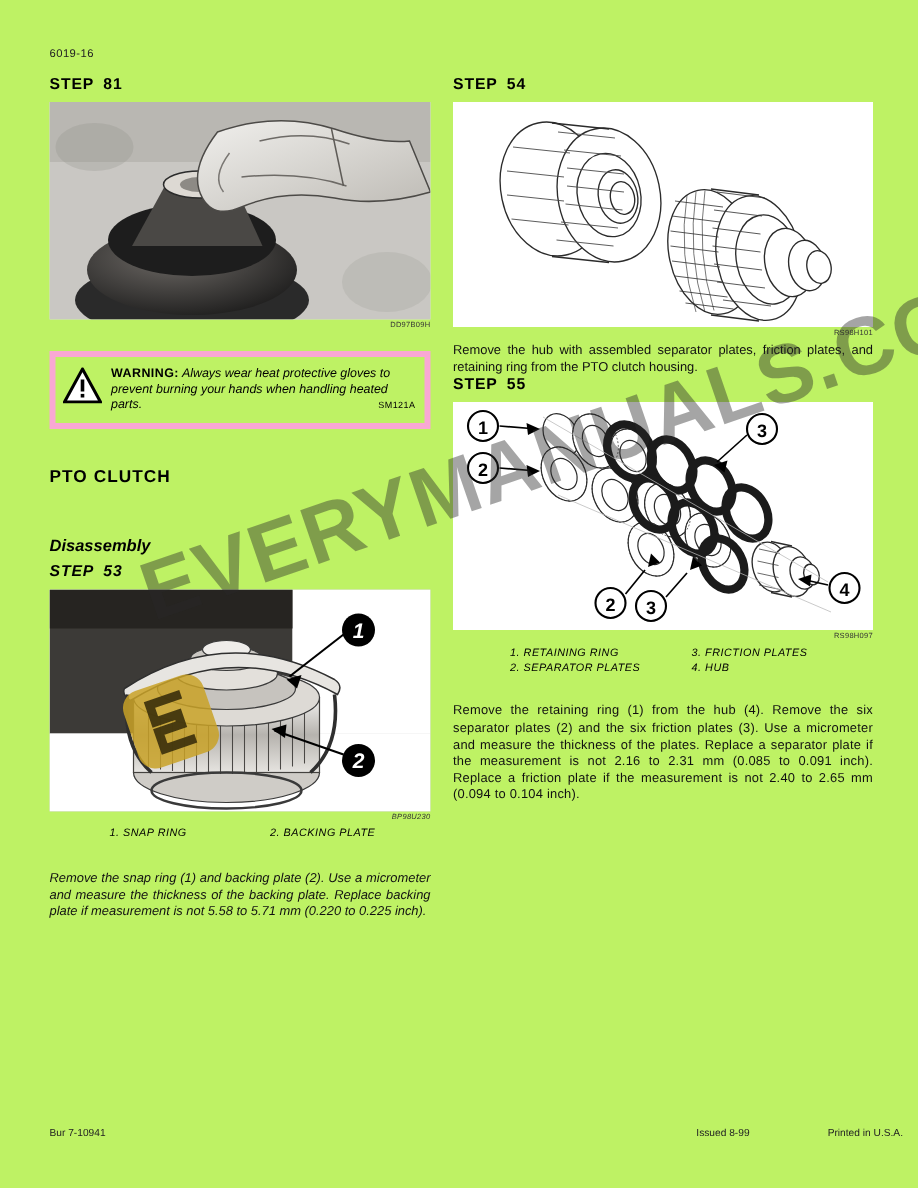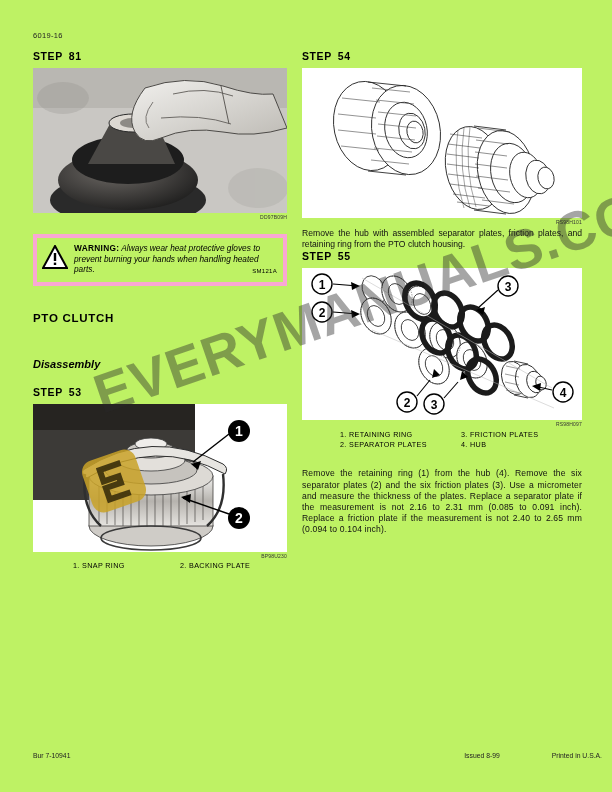--- a/index.html
+++ b/index.html
@@ -125,21 +125,21 @@
   
   .legend {
     display: flex;
     font-size: 7.2px;
     letter-spacing: 0.35px;
     line-height: 10px;
     margin: 0 0 0 0;
   }
   .legend .lcol { width: 50%; }
   .legend-centered { padding-left: 40px; }
-  .legend-r { padding-left: 38px; }
+  .legend-r { padding-left: 38px; font-style: italic; }
 
   
   .footer {
     position: absolute;
     left: 33px;
     right: 30px;
     top: 752px;
     display: flex;
     font-size: 6.8px;
     color: #222;
@@ -238,21 +238,21 @@
       <div class="warn-text">
         <b>WARNING:</b>
         <span>Always wear heat protective gloves to prevent burning your hands when handling heated parts.</span>
         <span class="warn-code">SM121A</span>
       </div>
     </div>
 
     <h2 class="section-title" style="margin-top:26px;">PTO CLUTCH</h2>
     <h3 class="sub-title" style="margin-top:34px;font-style:italic;">Disassembly</h3>
 
-    <div style="margin-top:16px;">
+    <div style="margin-top:5px;font-style:italic;">
       <div class="step-head">
         <span>STEP</span><span class="num">53</span>
       </div>
 
       <div class="figure">
         <div class="photo" style="height:148px;">
           <svg viewBox="0 0 254 148" preserveAspectRatio="none">
             <defs>
               <linearGradient id="metal" x1="0" y1="0" x2="0" y2="1">
                 <stop offset="0" stop-color="#f2f1ef"></stop>
@@ -311,20 +311,21 @@
         <div class="lcol">
           <span>1.</span>
           <span>SNAP RING</span>
         </div>
         <div class="lcol">
           <span>2.</span>
           <span>BACKING PLATE</span>
         </div>
       </div>
 
+      <p class="body-text" style="margin-top:20px;">Remove the snap ring (1) and backing plate (2). Use a micrometer and measure the thickness of the backing plate. Replace backing plate if measurement is not 5.58 to 5.71 mm (0.220 to 0.225 inch).</p>
     </div>
   </div>
 
   <div class="col-right">
 
     <div>
       <div class="step-head">
         <span>STEP</span><span class="num">54</span>
       </div>
 

